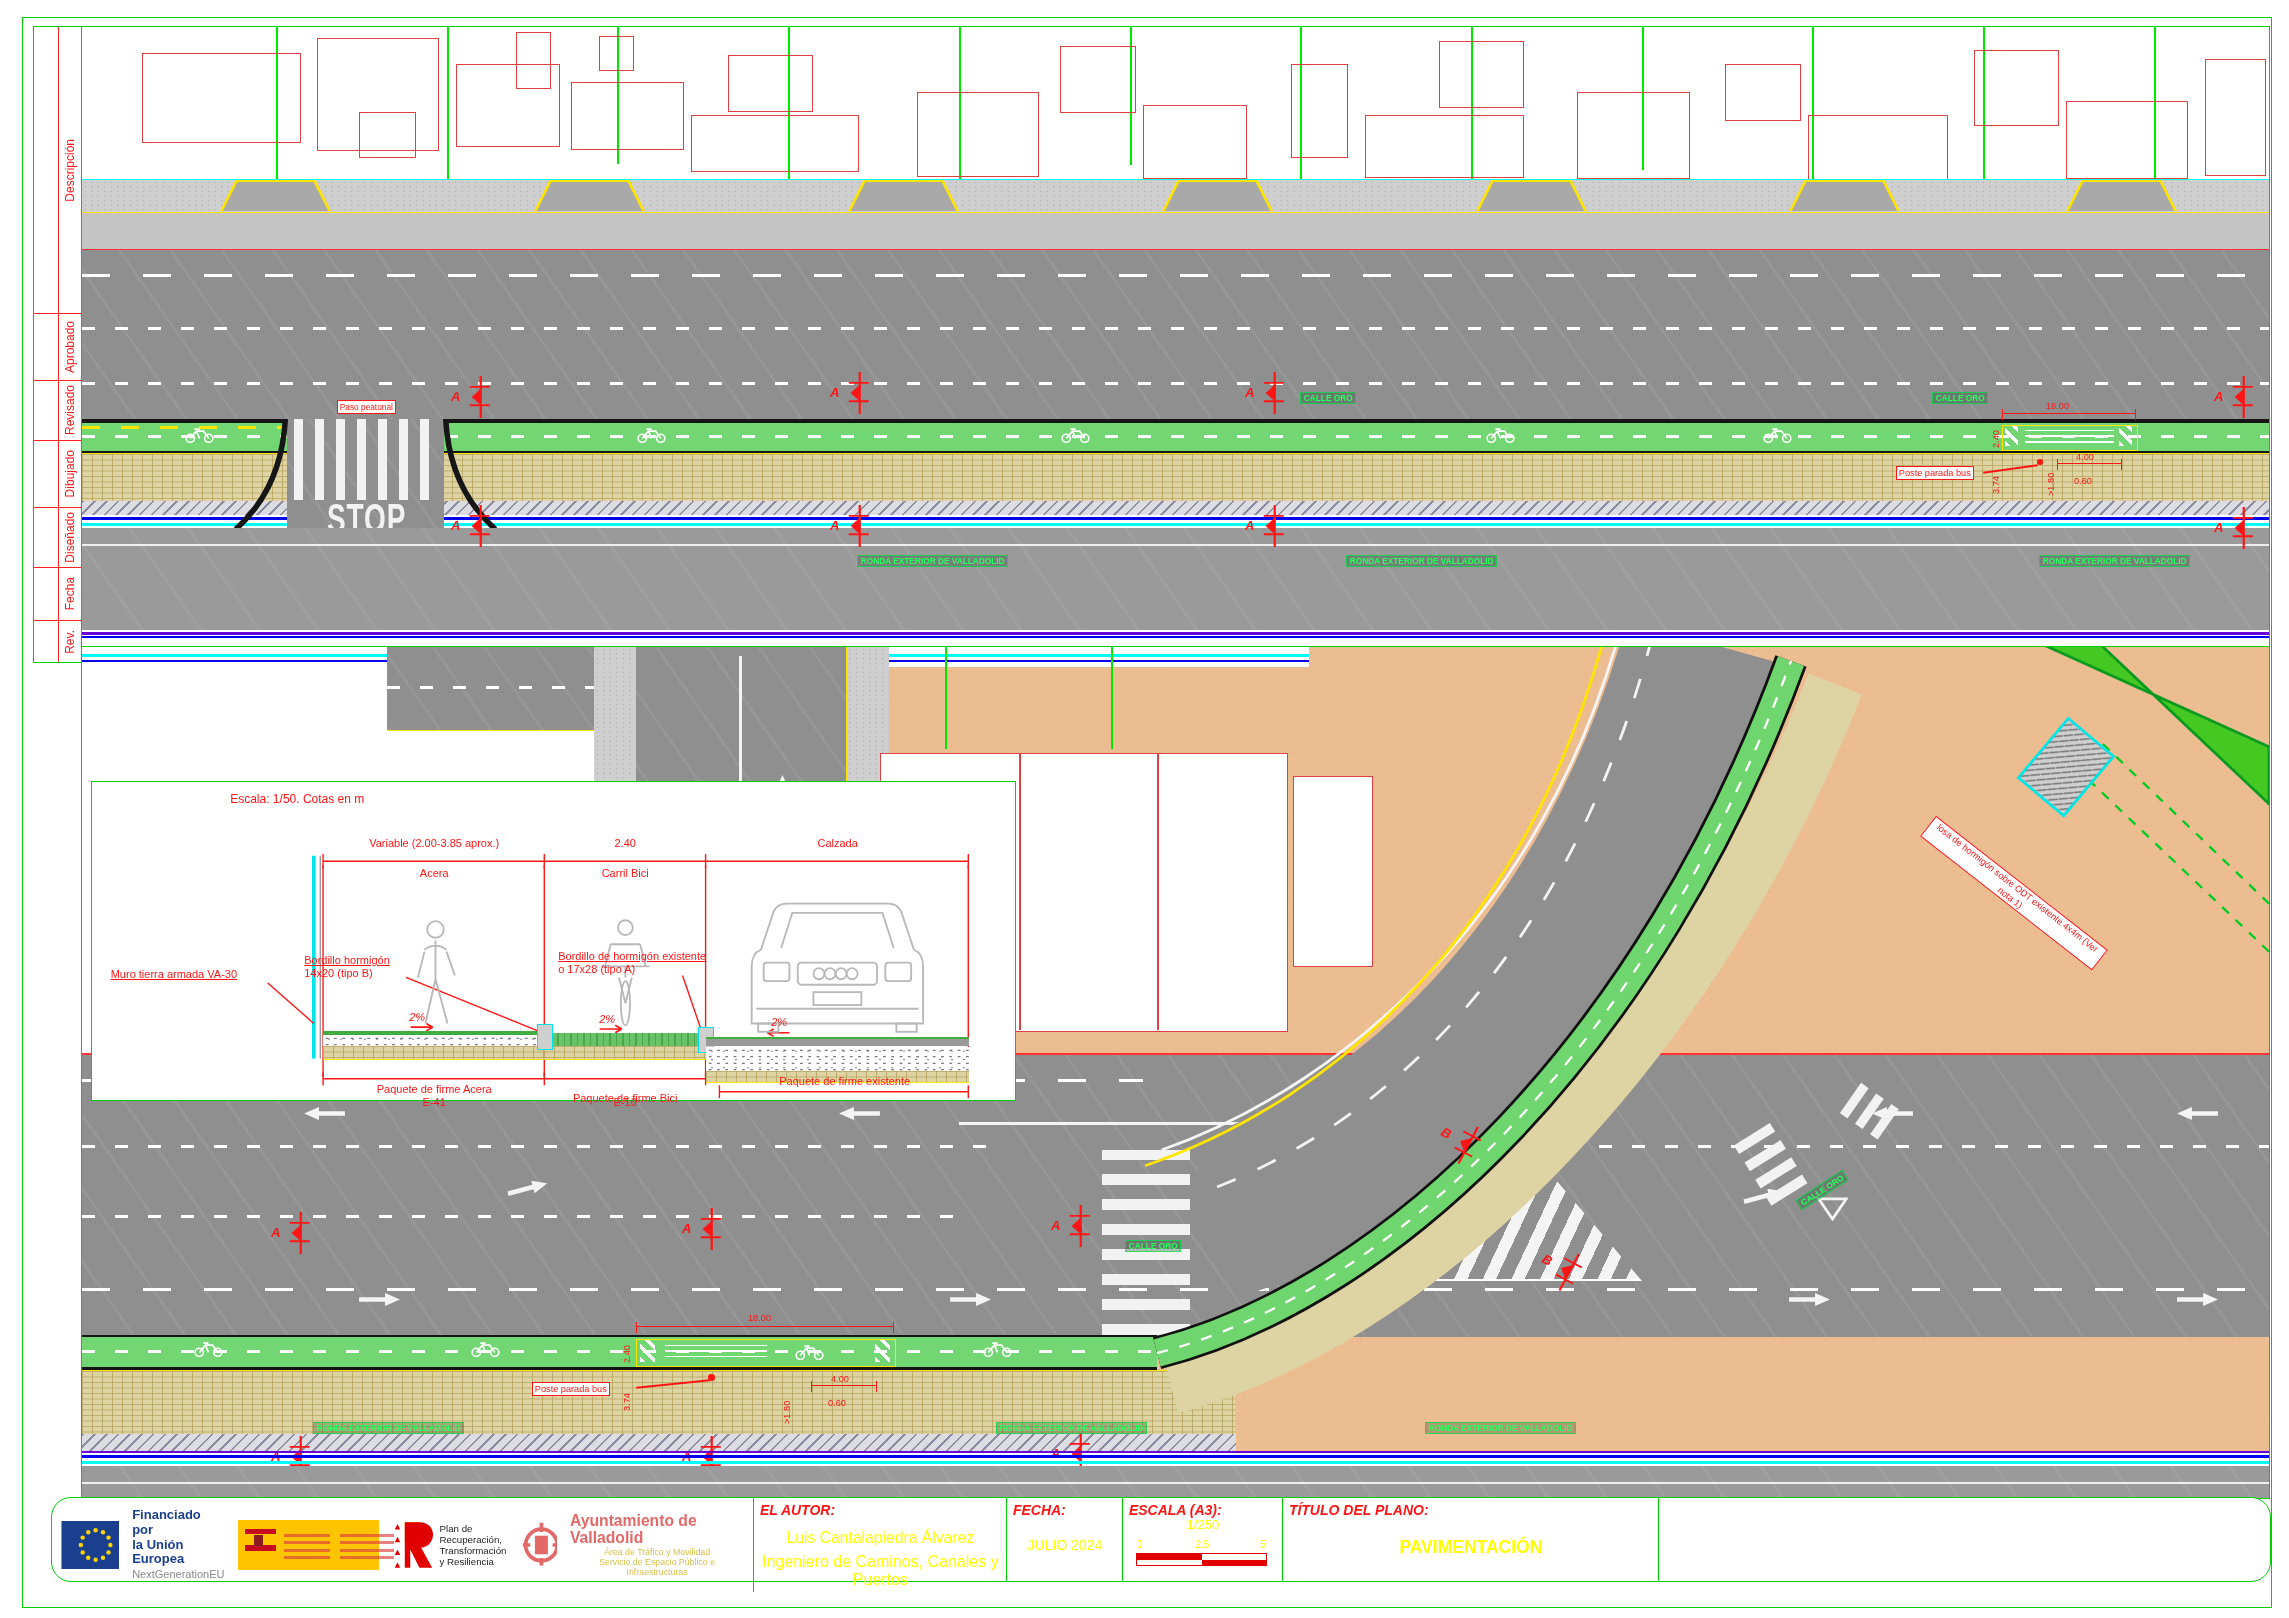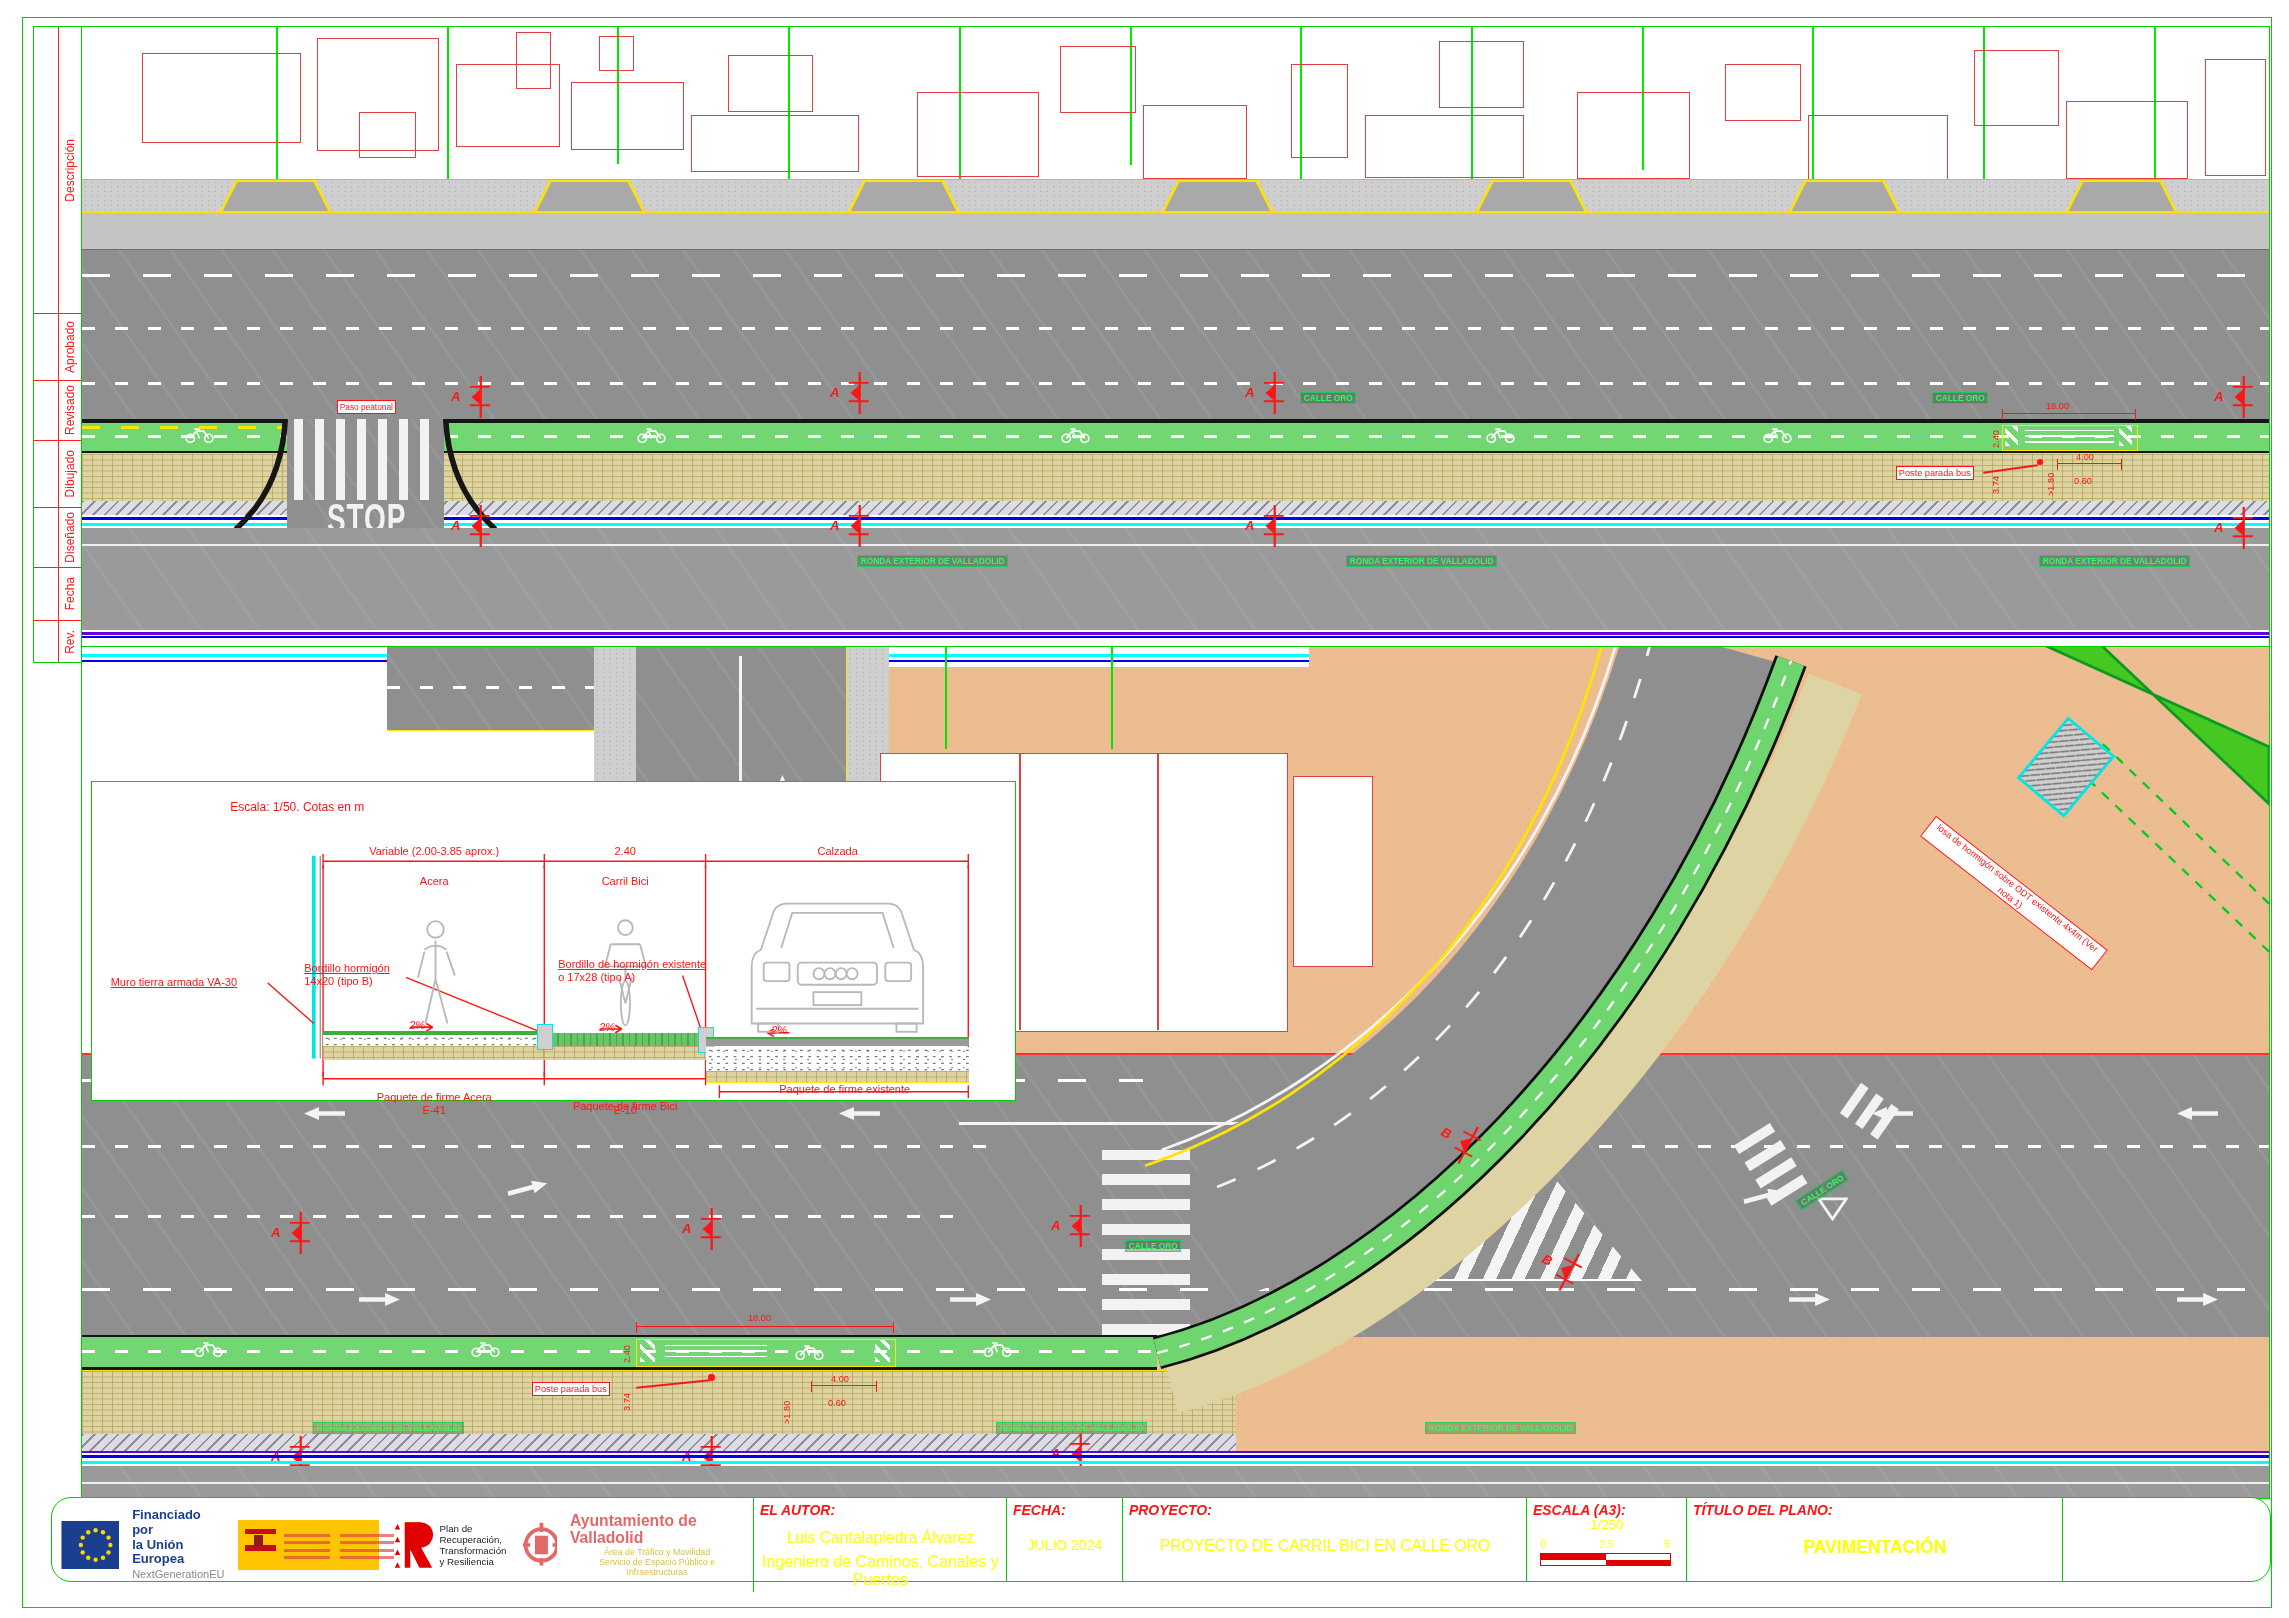--- a/index.html
+++ b/index.html
@@ -58,21 +58,21 @@
   .tb{position:absolute;border:1.8px solid #00cf00;background:#fff;display:flex;}
   .tbcell{position:relative;border-right:1.8px solid #00cf00;height:100%;}
   .tblab{position:absolute;left:5.5px;top:3.7px;color:#ff1515;font-weight:bold;font-style:italic;font-size:14px;}
   .tbval{position:absolute;left:0;right:0;top:31px;text-align:center;color:#ffff00;font-size:17.5px;}
   .logos{display:flex;align-items:center;gap:13px;padding:5.5px 9.2px;}
   .eutxt{color:#1a3f8f;font-size:13px;line-height:14.8px;font-weight:bold;}
   .eusub{color:#8a8a8a;font-size:11px;font-weight:normal;}
   .prtrtxt{color:#222;font-size:9.7px;line-height:11px;}
   .aytxt{color:#e36868;font-weight:bold;font-size:15.7px;line-height:16.6px;}
   .aysub{color:#d8c04a;font-size:8.8px;line-height:10px;}
-  .inset-lbl{position:absolute;color:#ff1515;font-size:11px;line-height:13px;white-space:nowrap;margin-top:8px;}
+  .inset-lbl{position:absolute;color:#ff1515;font-size:11px;line-height:13px;white-space:nowrap;}
   .inset-c{text-align:center;}
   .u{text-decoration:underline;}
 </style>
 </head>
 <body>
 
 <svg width="0" height="0" style="position:absolute">
   <defs>
     <symbol id="bike" viewBox="0 0 30 16">
       <circle cx="6" cy="11" r="4"></circle>
@@ -651,24 +651,20 @@
       <div class="tblab">EL AUTOR:</div>
       <div class="tbval" style="font-size:15.7px">Luis Cantalapiedra Álvarez</div>
       <div class="tbval" style="top:55px;font-size:16px">Ingeniero de Caminos, Canales y Puertos</div>
     </div>
 
     <div class="tbcell" style="width:115px">
       <div class="tblab">FECHA:</div>
       <div class="tbval" style="top:39px;font-size:14px">JULIO 2024</div>
     </div>
 
-    <div class="tbcell" style="width:403px">
-      <div class="tblab">PROYECTO:</div>
-      <div class="tbval" style="top:39px;font-size:15.7px">PROYECTO DE CARRIL BICI EN CALLE ORO</div>
-    </div>
 
     <div class="tbcell" style="width:159px">
       <div class="tblab">ESCALA (A3):</div>
       <div class="tbval" style="top:18.5px;font-size:13px">1/250</div>
       <div class="abs" style="left:13px;top:41px;width:133px;height:13px;color:#ffff00;font-size:10px">
         <span class="abs" style="left:0">0</span>
         <span class="abs" style="left:59px">2.5</span>
         <span class="abs" style="left:124px">5</span>
       </div>
       <div class="abs" style="left:13px;top:55px;width:129px;height:11px;border:1.4px solid #e00000">

